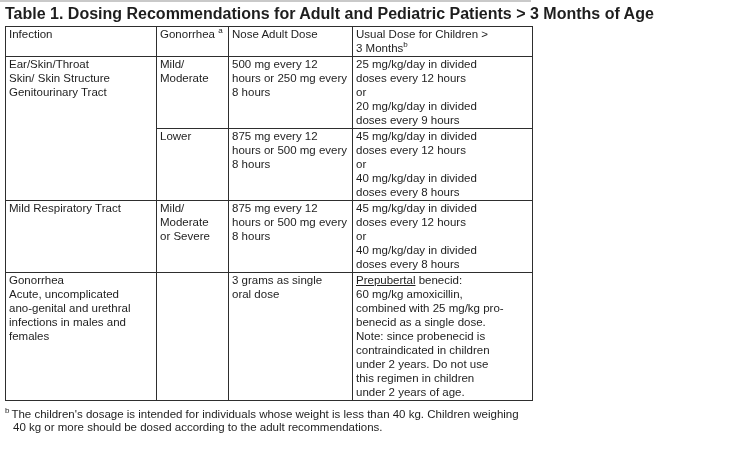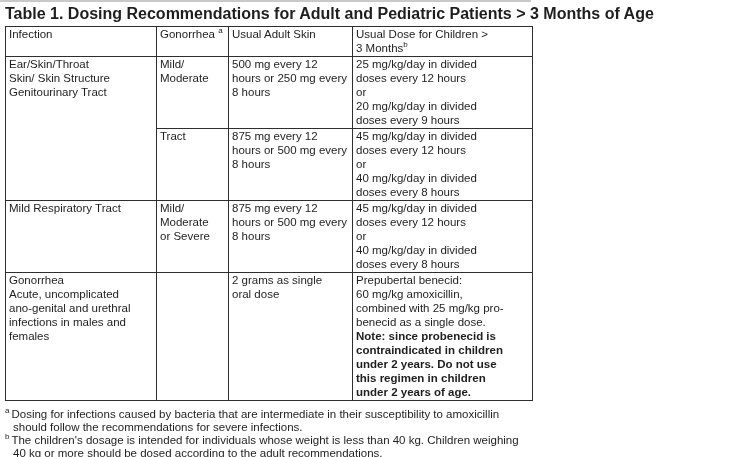--- a/index.html
+++ b/index.html
@@ -37,22 +37,22 @@
     line-height: 14px;
     padding: 0px 3px 1px 3px;
     white-space: pre-line;
     overflow: hidden;
   }
   sup {
     font-size: 8px;
     line-height: 0;
     vertical-align: super;
   }
-  .u { }
-  .b { font-weight: bold; }
+  .u { text-decoration: underline; }
+  .b { font-weight: normal; }
   .footnotes { margin-top: 7px; width: 720px; }
   .footnote {
     font-size: 11.5px;
     line-height: 13px;
     white-space: pre-line;
     padding-left: 8px;
     text-indent: -8px;
   }
   .footnote sup { margin-right: 2px; }
 </style>
@@ -67,21 +67,21 @@
     <colgroup>
       <col style="width:151px">
         <col style="width:72px">
         <col style="width:124px">
         <col style="width:180px">
     </colgroup>
     <thead>
       <tr>
         <th><span>Infection</span></th>
         <th><span>Gonorrhea </span><sup>a</sup></th>
-        <th><span>Usual Adult Skin</span></th>
+        <th><span>Nose Adult Dose</span></th>
         <th><span>Usual Dose for Children &gt;
 3 Months</span><sup>b</sup></th>
       </tr>
     </thead>
     <tbody>
       <tr>
         <td rowspan="2">Ear/Skin/Throat
 Skin/ Skin Structure
 Genitourinary Tract</td>
         <td>Mild/
@@ -89,21 +89,21 @@
         <td>500 mg every 12
 hours or 250 mg every
 8 hours</td>
         <td>25 mg/kg/day in divided
 doses every 12 hours
 or
 20 mg/kg/day in divided
 doses every 9 hours</td>
       </tr>
       <tr>
-        <td>Tract</td>
+        <td>Lower</td>
         <td>875 mg every 12
 hours or 500 mg every
 8 hours</td>
         <td>45 mg/kg/day in divided
 doses every 12 hours
 or
 40 mg/kg/day in divided
 doses every 8 hours</td>
       </tr>
       <tr>
@@ -120,32 +120,30 @@
 40 mg/kg/day in divided
 doses every 8 hours</td>
       </tr>
       <tr>
         <td>Gonorrhea
 Acute, uncomplicated
 ano-genital and urethral
 infections in males and
 females</td>
         <td></td>
-        <td>2 grams as single
+        <td>3 grams as single
 oral dose</td>
         <td><span class="u">Prepubertal</span><span> benecid:</span><div>60 mg/kg amoxicillin,
 combined with 25 mg/kg pro-
 benecid as a single dose.</div><div class="b">Note: since probenecid is
 contraindicated in children
 under 2 years. Do not use
 this regimen in children
 under 2 years of age.</div></td>
       </tr>
     </tbody>
   </table>
 
   <div class="footnotes">
-    <div class="footnote"><sup>a</sup><span>Dosing for infections caused by bacteria that are intermediate in their susceptibility to amoxicillin
-should follow the recommendations for severe infections.</span></div>
     <div class="footnote"><sup>b</sup><span>The children's dosage is intended for individuals whose weight is less than 40 kg. Children weighing
 40 kg or more should be dosed according to the adult recommendations.</span></div>
   </div>
 </div>
 
 </body></html>

